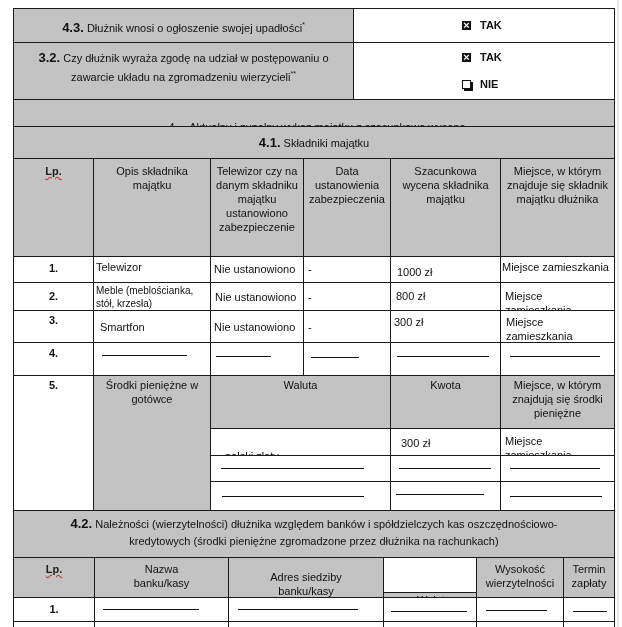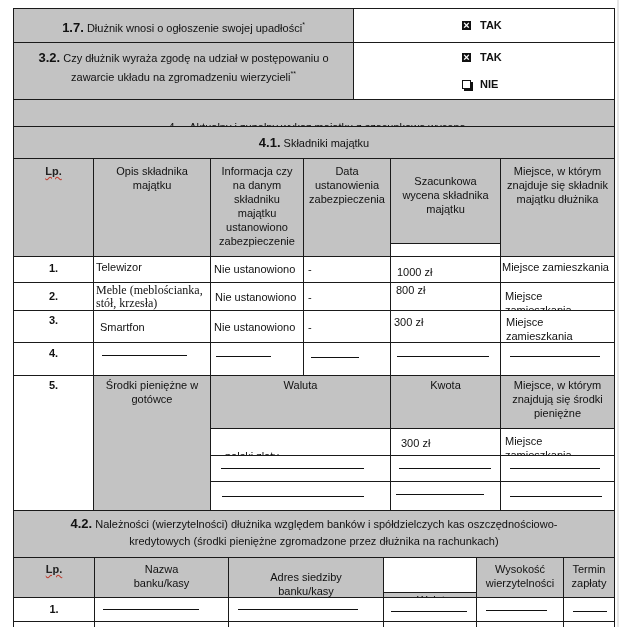--- a/index.html
+++ b/index.html
@@ -19,21 +19,21 @@
   .chk.x { background:#111; }
   .chk.x::after { content:"×"; position:absolute; left:0; top:-4px; font-size:11px; color:#fff; font-weight:bold; line-height:14px; width:7px; text-align:center; }
   .chk.empty { box-shadow:2px 2px 0 #111; }
   .scroll { position:absolute; left:617px; top:0; width:2px; height:627px; background:#e6e6e6; }
   sup { font-size:7px; }
 </style>
 </head>
 <body>
 
 <div class="cell gray txt center" style="left:13px;top:8px;width:341px;height:35px;padding-top:9px;">
-  <span class="secnum">1.7.</span>
+  <span class="secnum">4.3.</span>
   <span>Dłużnik wnosi o ogłoszenie swojej upadłości</span><sup>*</sup>
 </div>
 <div class="cell white txt" style="left:353px;top:8px;width:262px;height:35px;">
   <div class="abs" style="left:108px;top:9px;">
     <span class="chk x"></span><span class="bold">TAK</span>
   </div>
 </div>
 
 <div class="cell gray txt center" style="left:13px;top:42px;width:341px;height:58px;padding-top:8px;text-align:center;">
   <div><span class="secnum">3.2.</span>
@@ -56,40 +56,40 @@
 <div class="cell gray txt center" style="left:13px;top:126px;width:602px;height:33px;padding-top:9px;">
   <span class="secnum">4.1.</span>
   <span>Składniki majątku</span>
 </div>
 
 <div class="cell gray txt center" style="left:13px;top:158px;width:81px;height:99px;padding-top:5px;">
   <span class="lp bold">Lp.</span></div>
 <div class="cell gray txt center" style="left:93px;top:158px;width:118px;height:99px;padding:5px 14px 0;">
   <span>Opis składnika majątku</span></div>
 <div class="cell gray txt center" style="left:210px;top:158px;width:94px;height:99px;padding:5px 3px 0;">
-  <span>Informacja czy na danym składniku majątku ustanowiono zabezpieczenie</span></div>
+  <span>Telewizor czy na danym składniku majątku ustanowiono zabezpieczenie</span></div>
 <div class="cell gray txt center" style="left:303px;top:158px;width:88px;height:99px;padding:5px 2px 0;">
   <span>Data ustanowienia zabezpieczenia</span></div>
-<div class="cell gray txt center" style="left:390px;top:158px;width:111px;height:86px;padding:15px 6px 0;">
+<div class="cell gray txt center" style="left:390px;top:158px;width:111px;height:99px;padding:5px 6px 0;">
   <span>Szacunkowa wycena składnika majątku</span></div>
 <div class="cell gray txt center" style="left:500px;top:158px;width:115px;height:99px;padding:5px 6px 0;">
   <span>Miejsce, w którym znajduje się składnik majątku dłużnika</span></div>
 
 <div class="cell white txt center bold" style="left:13px;top:256px;width:81px;height:27px;padding-top:4px;"><span>1.</span></div>
 <div class="cell white txt" style="left:93px;top:256px;width:118px;height:27px;padding:3px 2px;"><span>Telewizor</span></div>
 <div class="cell white txt" style="left:210px;top:256px;width:94px;height:27px;padding:5px 3px;"><span>Nie ustanowiono</span></div>
 <div class="cell white txt" style="left:303px;top:256px;width:88px;height:27px;padding:5px 4px;"><span>-</span></div>
 <div class="cell white txt" style="left:390px;top:256px;width:111px;height:27px;padding:8px 6px;"><span>1000 zł</span></div>
 <div class="cell white txt" style="left:500px;top:256px;width:115px;height:27px;padding:3px 1px;"><span>Miejsce zamieszkania</span></div>
 
 <div class="cell white txt center bold" style="left:13px;top:282px;width:81px;height:29px;padding-top:6px;"><span>2.</span></div>
-<div class="cell white" style="left:93px;top:282px;width:118px;height:29px;padding:1px 2px;font-size:12px;line-height:13px;font-family:Liberation Serif, serif;"><span>Meble (meblościanka, stół, krzesła)</span></div>
+<div class="cell white" style="left:93px;top:282px;width:118px;height:29px;padding:1px 2px;font-size:10px;line-height:13px;"><span>Meble (meblościanka, stół, krzesła)</span></div>
 <div class="cell white txt" style="left:210px;top:282px;width:94px;height:29px;padding:7px 4px;"><span>Nie ustanowiono</span></div>
 <div class="cell white txt" style="left:303px;top:282px;width:88px;height:29px;padding:7px 4px;"><span>-</span></div>
-<div class="cell white txt" style="left:390px;top:282px;width:111px;height:29px;padding:0 5px;"><span>800 zł</span></div>
+<div class="cell white txt" style="left:390px;top:282px;width:111px;height:29px;padding:6px 5px;"><span>800 zł</span></div>
 <div class="cell white txt" style="left:500px;top:282px;width:115px;height:29px;padding:6px 4px;"><span>Miejsce zamieszkania</span></div>
 
 <div class="cell white txt center bold" style="left:13px;top:310px;width:81px;height:33px;padding-top:2px;"><span>3.</span></div>
 <div class="cell white txt" style="left:93px;top:310px;width:118px;height:33px;padding:9px 6px;"><span>Smartfon</span></div>
 <div class="cell white txt" style="left:210px;top:310px;width:94px;height:33px;padding:9px 3px;"><span>Nie ustanowiono</span></div>
 <div class="cell white txt" style="left:303px;top:310px;width:88px;height:33px;padding:9px 4px;"><span>-</span></div>
 <div class="cell white txt" style="left:390px;top:310px;width:111px;height:33px;padding:4px 3px;"><span>300 zł</span></div>
 <div class="cell white txt" style="left:500px;top:310px;width:115px;height:33px;padding:4px 5px;"><span>Miejsce zamieszkania</span></div>
 
 <div class="cell white txt center bold" style="left:13px;top:342px;width:81px;height:34px;padding-top:3px;"><span>4.</span></div>

